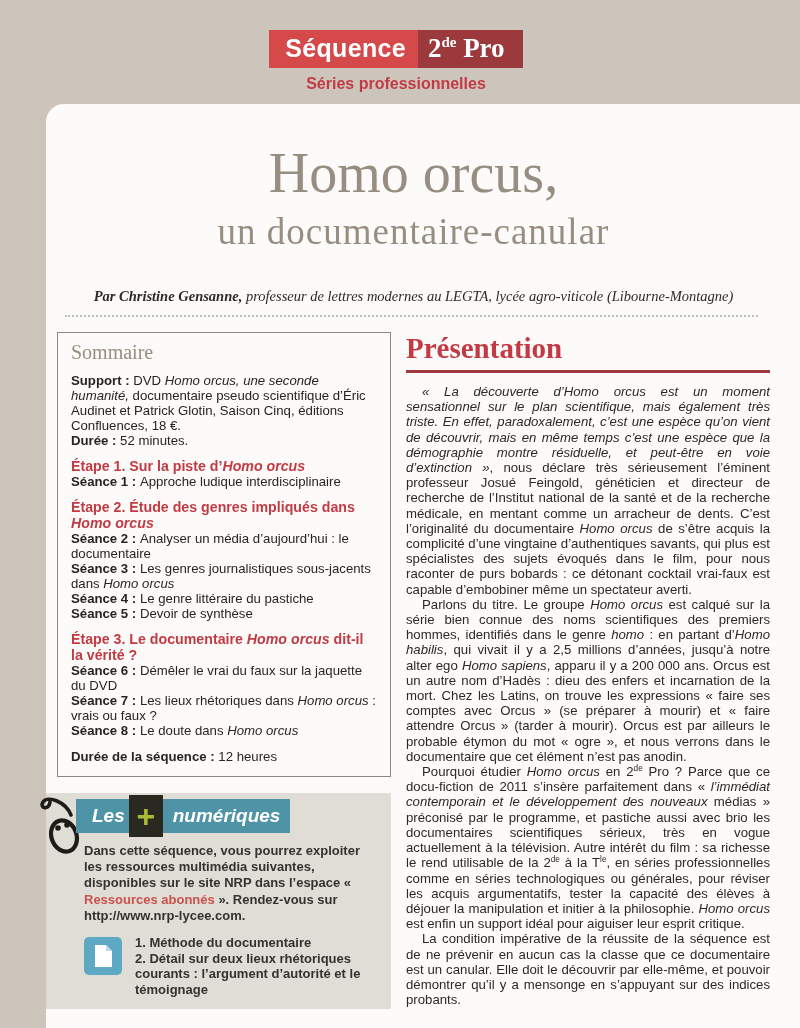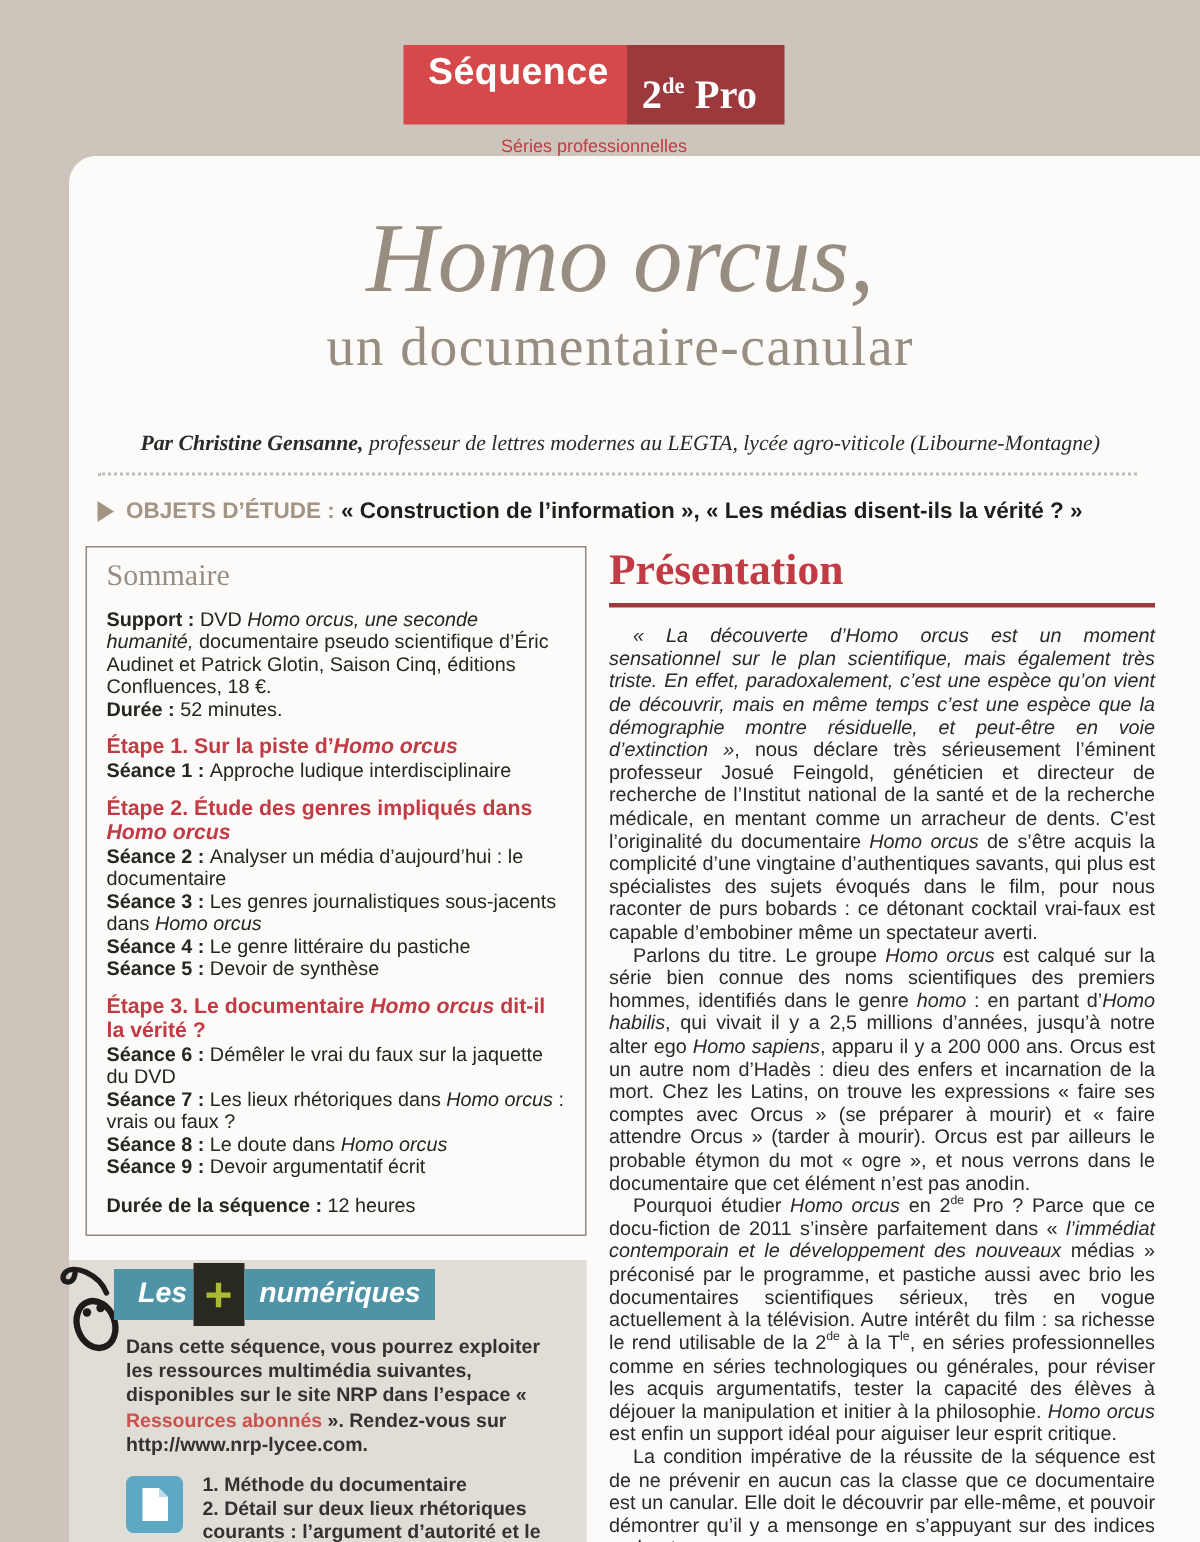--- a/index.html
+++ b/index.html
@@ -17,28 +17,28 @@
   
   .masthead{position:absolute;top:30px;left:0;width:792px;text-align:center;z-index:2;}
   .badge{display:inline-flex;align-items:stretch;}
   .badge-left{
     background:var(--badge_red,#d5494a);color:#fff;font-weight:700;
     font-size:25px;line-height:34px;padding:1px 12px 3px 16px;letter-spacing:.3px;
   }
   .badge-right{
     background:var(--badge_dark,#9c393c);color:#fff;font-weight:700;
     font-family:"Liberation Serif",serif;font-size:27px;line-height:34px;
-    padding:16px 18px 3px 10px;
+    padding:1px 18px 3px 10px;
   }
   .badge-right sup{font-size:15px;vertical-align:super;line-height:0;}
-  .series{margin-top:7px;color:var(--accent_red,#c23b44);font-weight:400;font-size:12px;}
+  .series{margin-top:7px;color:var(--accent_red,#c23b44);font-weight:700;font-size:16px;}
   
   .title{margin:40px 0 0;text-align:center;color:var(--title_gray,#978d80);
     font-family:"Liberation Serif",serif;font-weight:400;}
-  .t1{display:block;font-style:italic;font-size:66px;line-height:58px;}
+  .t1{display:block;font-size:56px;line-height:58px;}
   .t2{display:block;font-size:37px;line-height:60px;letter-spacing:1px;}
   .byline{text-align:center;font-family:"Liberation Serif",serif;font-size:14.5px;
     color:#2c2a28;margin:26px 0 0;}
   .dotted-rule{margin:10px 12px 0 8px;border-bottom:2px dotted var(--dotted_rule,#b9c1b2);}
   .objets{margin:15px 0 0 8px;font-weight:700;font-size:15px;color:#1f1e1c;
     display:flex;align-items:center;gap:8px;}
   .tri{width:0;height:0;border-left:11px solid var(--taupe,#a39484);
     border-top:7px solid transparent;border-bottom:7px solid transparent;flex:0 0 auto;}
   
   .cols{display:flex;margin-top:15px;}
@@ -97,45 +97,40 @@
 
   <h1 class="title">
     <span class="t1">Homo orcus,</span>
     <span class="t2">un documentaire-canular</span>
   </h1>
 
   <p class="byline"><span class="bi">Par Christine Gensanne,</span><span class="i"> professeur de lettres modernes au LEGTA, lycée agro-viticole (Libourne-Montagne)</span></p>
 
   <div class="dotted-rule"></div>
 
-  <div class="objets">
-    <span class="tri"></span>
-    <span><span class="taupe">OBJETS D’ÉTUDE : </span><span>« Construction de l’information », « Les médias disent-ils la vérité ? »</span></span>
-  </div>
 
   <div class="cols">
 
     <div class="col-left">
 
       <section class="sommaire">
         <h2>Sommaire</h2>
         <p class="line"><span class="b">Support : </span><span>DVD </span><span class="i">Homo orcus, une seconde humanité,</span><span> documentaire pseudo scientifique d’Éric Audinet et Patrick Glotin, Saison Cinq, éditions Confluences, 18 €.</span></p>
         <p class="line"><span class="b">Durée : </span><span>52 minutes.</span></p>
         <p class="etape"><span>Étape 1. Sur la piste d’</span><span class="i">Homo orcus</span></p>
         <p class="line"><span class="b">Séance 1 : </span><span>Approche ludique interdisciplinaire</span></p>
         <p class="etape"><span>Étape 2. Étude des genres impliqués dans </span><span class="i">Homo orcus</span></p>
         <p class="line"><span class="b">Séance 2 : </span><span>Analyser un média d’aujourd’hui : le documentaire</span></p>
         <p class="line"><span class="b">Séance 3 : </span><span>Les genres journalistiques sous-jacents dans </span><span class="i">Homo orcus</span></p>
         <p class="line"><span class="b">Séance 4 : </span><span>Le genre littéraire du pastiche</span></p>
         <p class="line"><span class="b">Séance 5 : </span><span>Devoir de synthèse</span></p>
         <p class="etape"><span>Étape 3. Le documentaire </span><span class="i">Homo orcus</span><span> dit-il la vérité ?</span></p>
         <p class="line"><span class="b">Séance 6 : </span><span>Démêler le vrai du faux sur la jaquette du DVD</span></p>
         <p class="line"><span class="b">Séance 7 : </span><span>Les lieux rhétoriques dans </span><span class="i">Homo orcus</span><span> : vrais ou faux ?</span></p>
         <p class="line"><span class="b">Séance 8 : </span><span>Le doute dans </span><span class="i">Homo orcus</span></p>
-        <p class="line"><span class="b">Séance 9 : </span><span>Devoir argumentatif écrit</span></p>
         <p class="line total"><span class="b">Durée de la séquence : </span><span>12 heures</span></p>
       </section>
 
       <section class="numpanel">
         <svg class="mouse" width="58" height="64" viewBox="0 0 58 64">
           <path d="M38 22 C 33 9, 15 2, 10 9 C 6 15, 16 18, 17 9" fill="none" stroke="#1d1c1a" stroke-width="3.6" stroke-linecap="round"></path>
           <ellipse cx="31" cy="43" rx="12.5" ry="16" fill="none" stroke="#1d1c1a" stroke-width="4.2" transform="rotate(-20 31 43)"></ellipse>
           <circle cx="25" cy="35" r="2.8" fill="#1d1c1a"></circle>
           <circle cx="34" cy="32" r="2.8" fill="#1d1c1a"></circle>
         </svg>

